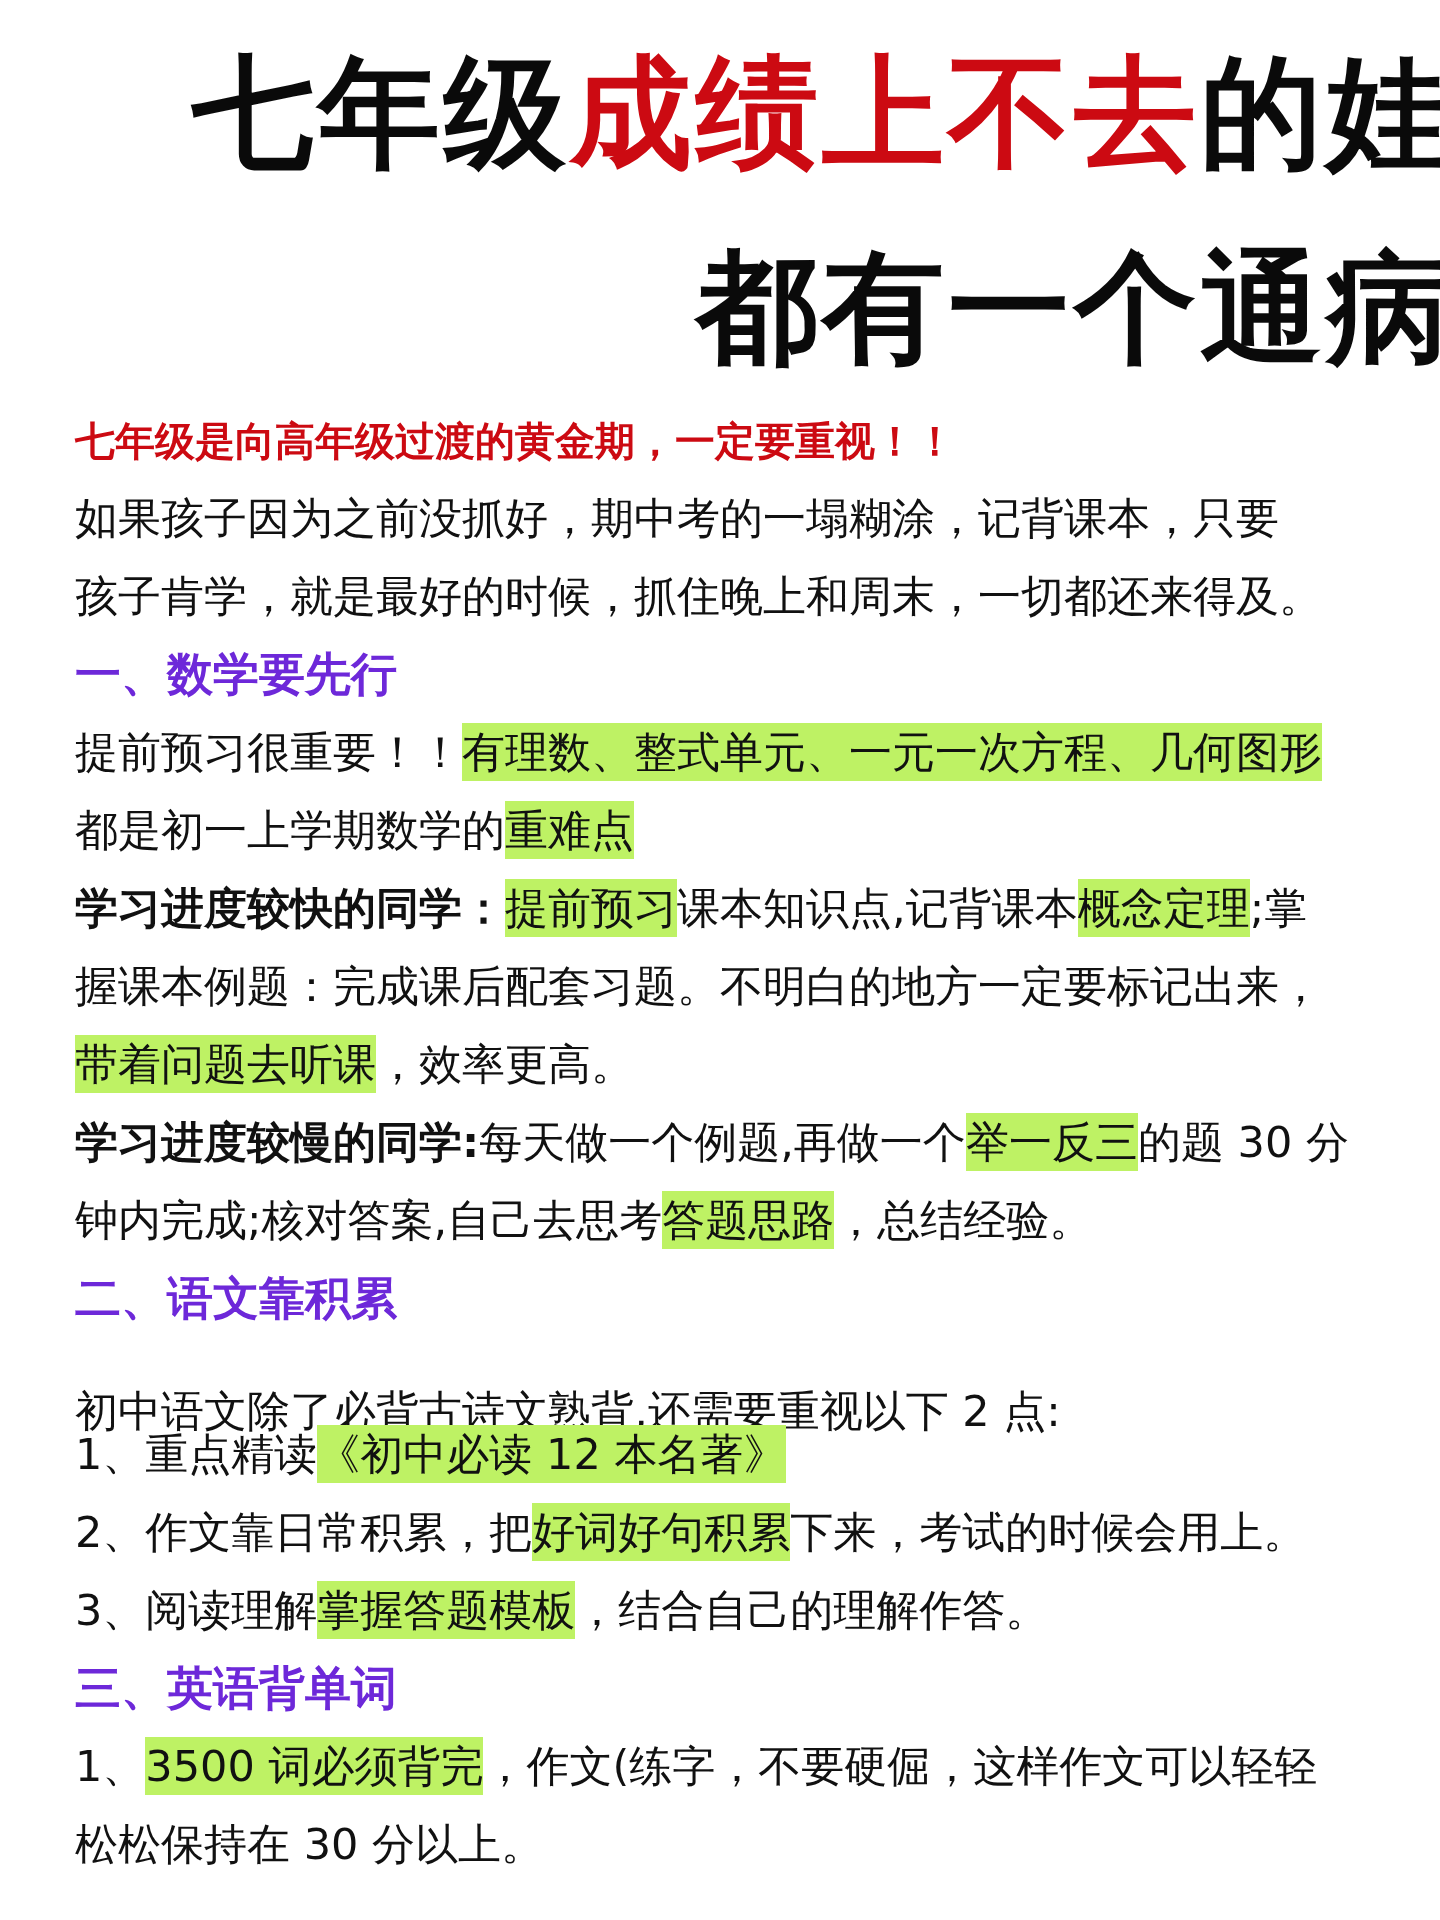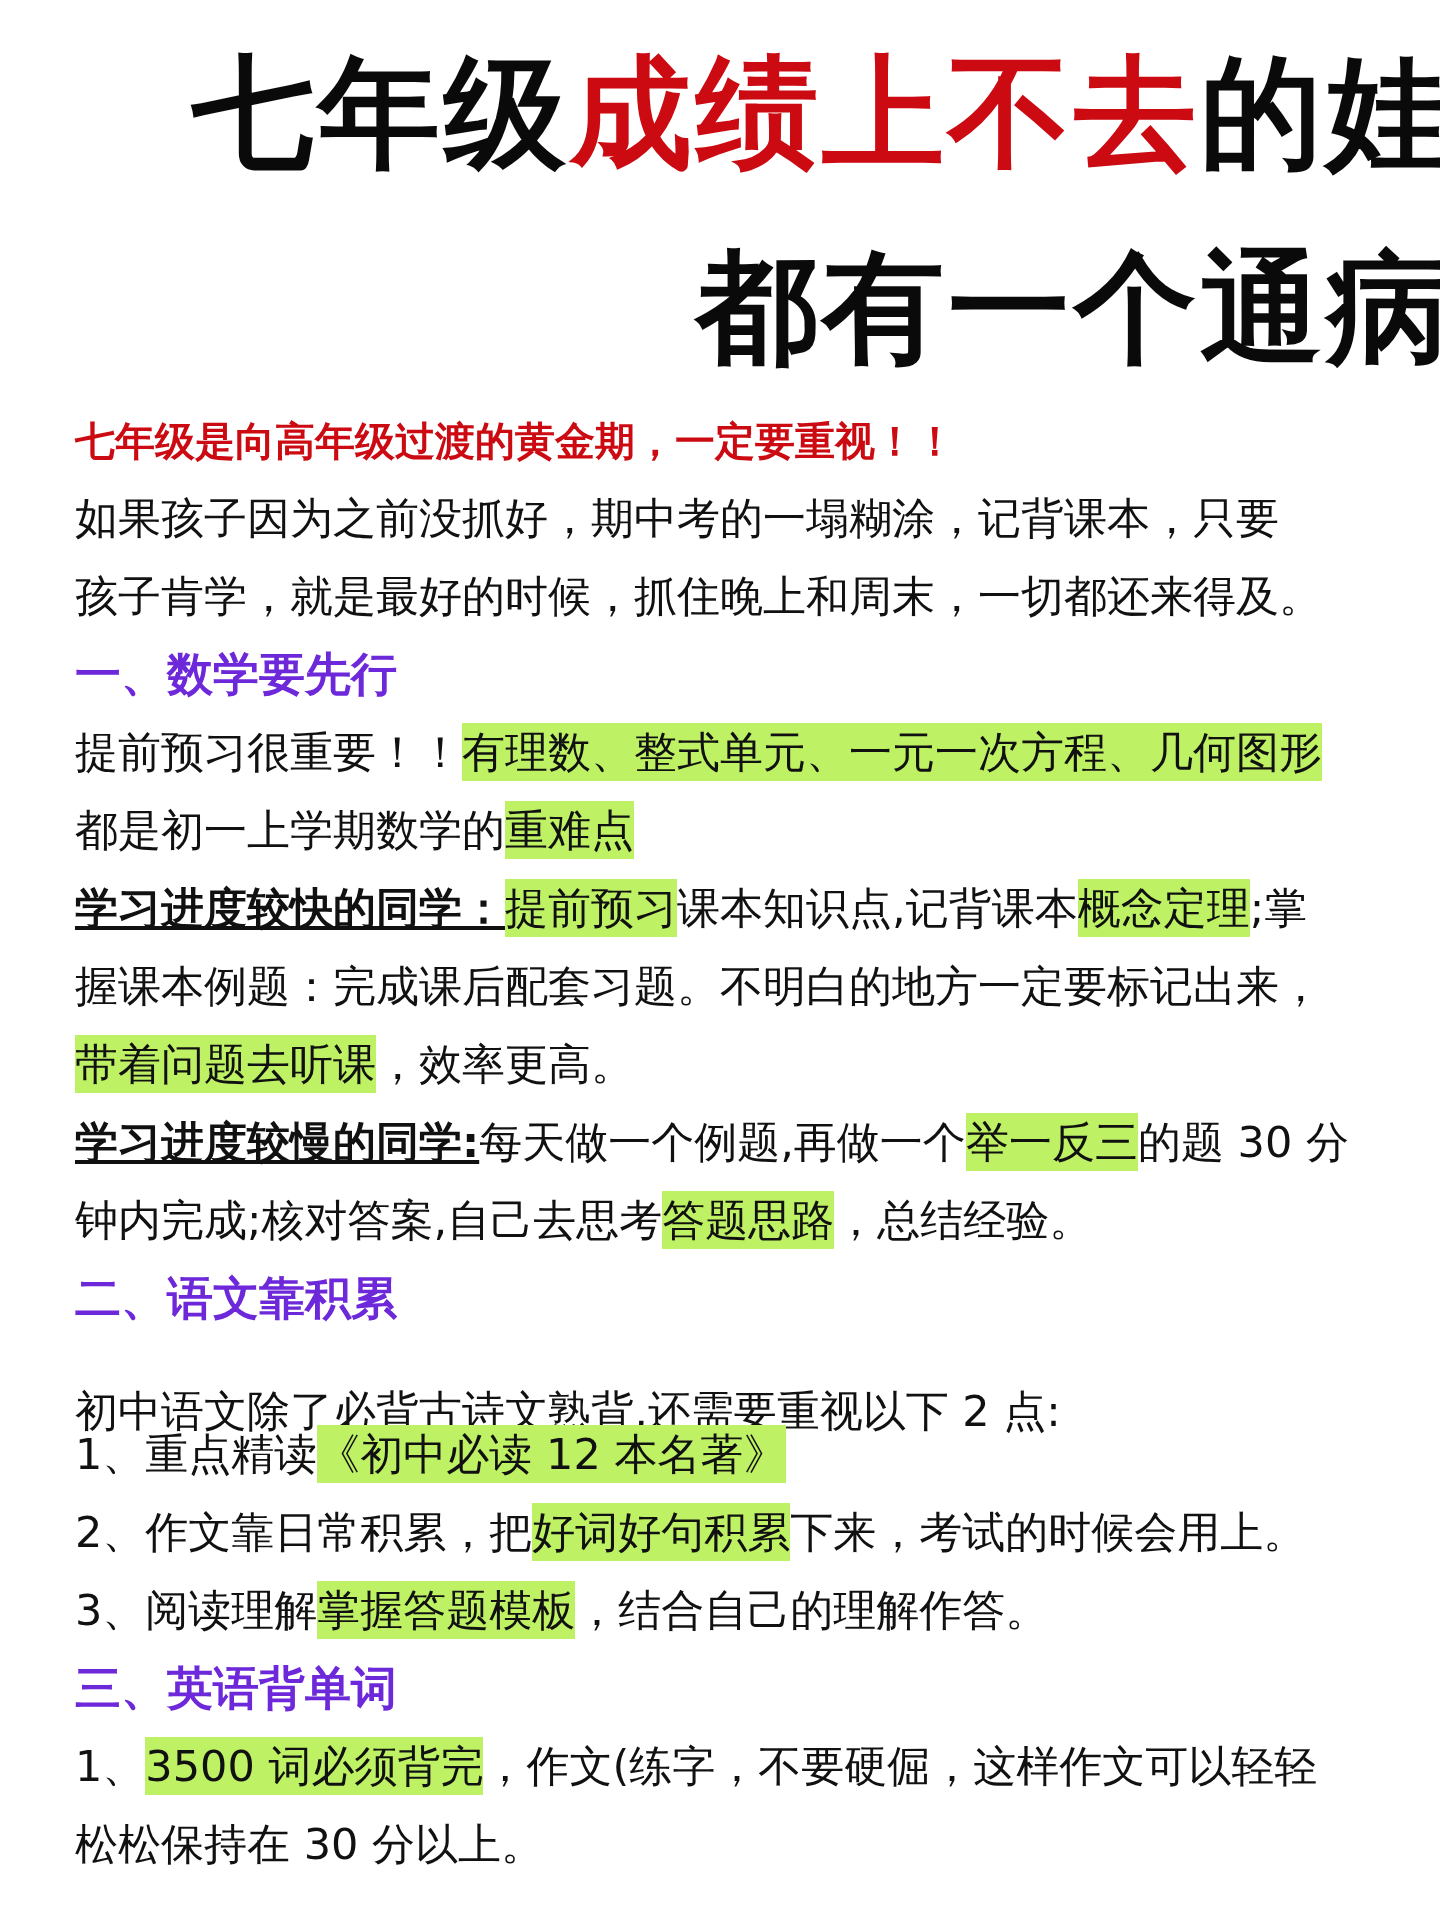--- a/index.html
+++ b/index.html
@@ -7,21 +7,21 @@
          font-family: "DejaVu Sans", "Liberation Sans", sans-serif; color: #111111; }
   .title { position: absolute; left: 12px; width: 1440px; text-align: right;
            font-weight: bold; font-size: 122px; line-height: 130px; letter-spacing: 4px; color: #0a0a0a; }
   .title .red { color: #cc0a12; }
   #t1 { top: 48px; }
   #t2 { top: 243px; }
   .line { position: absolute; left: 75px; width: 1300px; white-space: nowrap;
           font-size: 43px; line-height: 78px; height: 78px; }
   .sub { color: #cc0a12; font-weight: bold; font-size: 40px; }
   .h { color: #6d28d9; font-weight: bold; font-size: 46px; }
-  .b { font-weight: bold; text-decoration: underline; }
+  .b { font-weight: bold; }
   .hl { background: #bef264; padding: 4px 0; }
 </style>
 </head>
 <body>
 
 <div id="t1" class="title"><span>七年级</span><span class="red">成绩上不去</span><span>的娃</span></div>
 <div id="t2" class="title">都有一个通病</div>
 
 <div class="line sub" style="top:402px">七年级是向高年级过渡的黄金期，一定要重视！！</div>
 <div class="line" style="top:479px">如果孩子因为之前没抓好，期中考的一塌糊涂，记背课本，只要</div>

